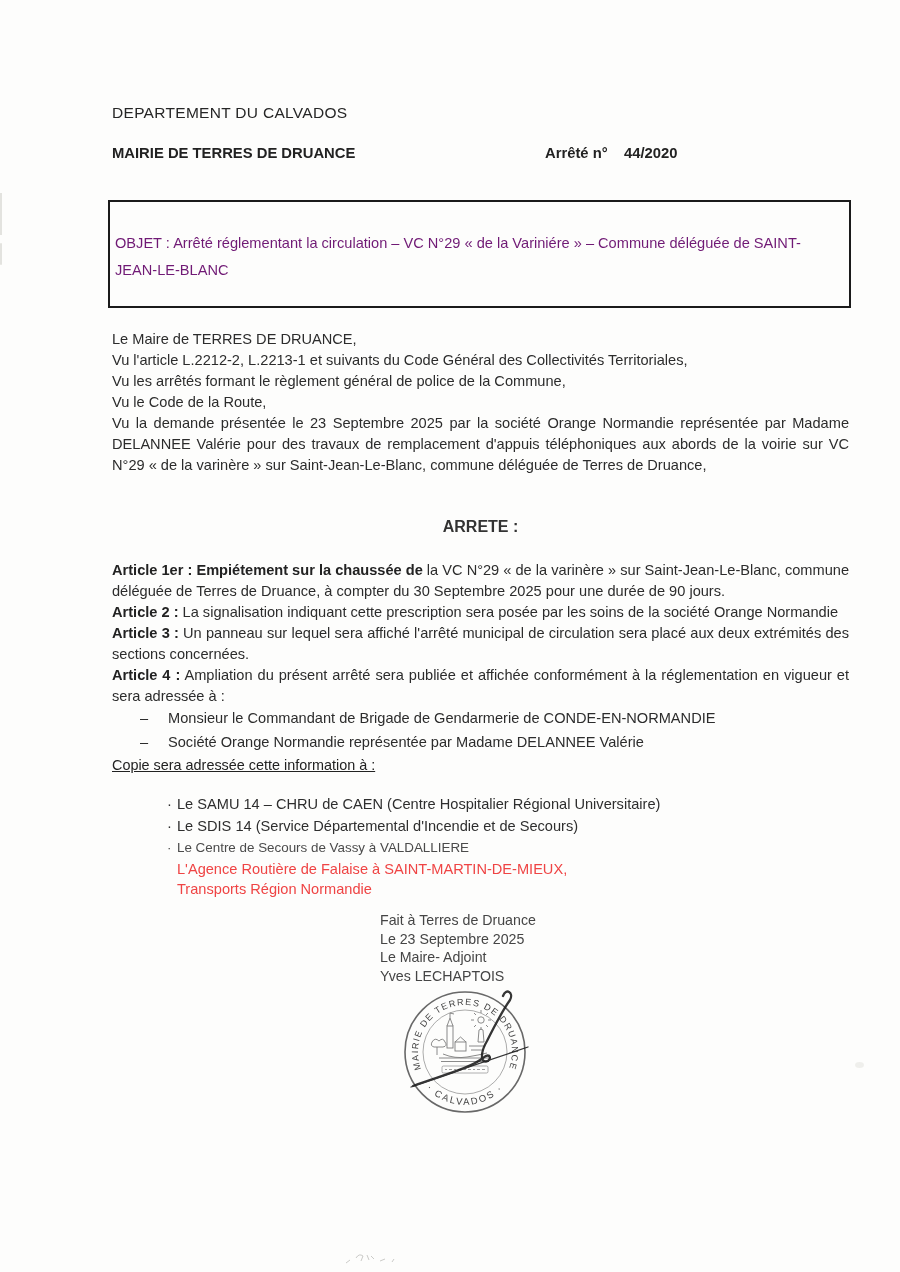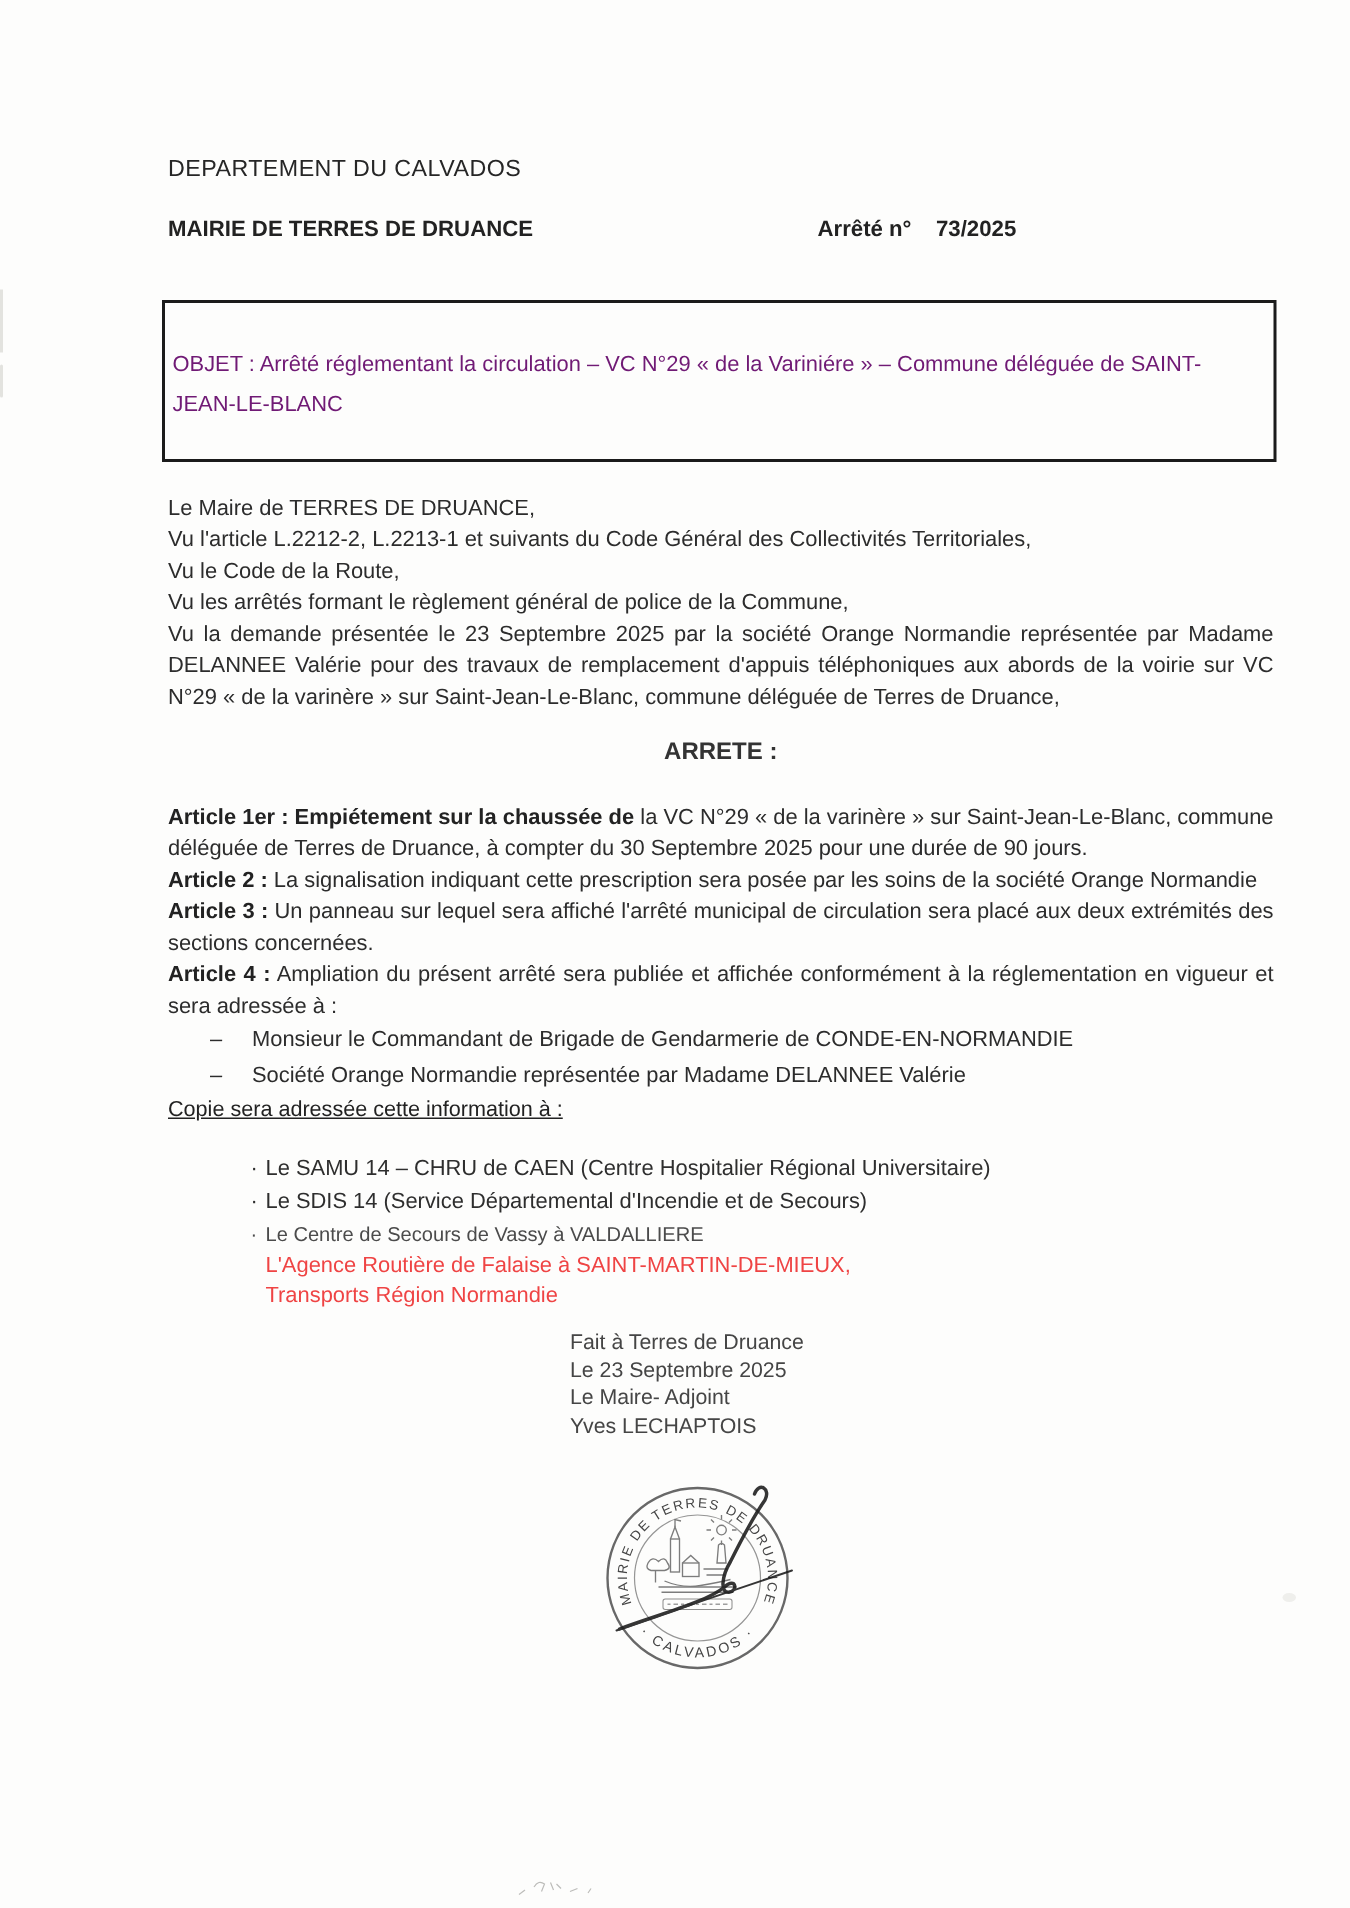--- a/index.html
+++ b/index.html
@@ -20,21 +20,21 @@
   .arrete-num{position:absolute;left:512px;top:0;}
   .objet-box{
     margin-top:35px;margin-left:-4px;
     width:726px;height:76px;
     border:2px solid #1b1b1b;
     padding:28px 8px 0 5px;
     font-size:14.6px;line-height:27px;color:#701a75;
   }
   .preamble{margin-top:21px;font-size:14.6px;line-height:21px;color:#2c2c2c;}
   .preamble .wrapjust{text-align:justify;}
-  .arrete-heading{margin-top:15px;text-align:center;font-weight:bold;font-size:16px;color:#333;line-height:22px;}
+  .arrete-heading{margin-top:40px;text-align:center;font-weight:bold;font-size:16px;color:#333;line-height:22px;}
   .articles{margin-top:22px;font-size:14.6px;line-height:21px;color:#2c2c2c;}
   .articles p{margin:0;text-align:justify;}
   .articles strong{color:#222;}
   .dash-item{display:flex;padding-left:28px;line-height:22px;margin-bottom:2px;font-size:14.6px;color:#2c2c2c;}
   .dash-item .dash{width:28px;flex:none;}
   .copy-heading{margin-top:1px;font-size:14.4px;line-height:21px;text-decoration:underline;color:#222;}
   .copy-list{margin-top:17px;}
   .copy-item{display:flex;padding-left:55px;line-height:22px;font-size:14.6px;color:#2e2e2e;}
   .copy-item .dot{width:10px;flex:none;}
   .copy-item.small{font-size:13.4px;color:#4b4b4b;}
@@ -52,32 +52,32 @@
 
 <div class="page">
 
   <div class="content">
 
     <div class="dept">DEPARTEMENT DU CALVADOS</div>
 
     <div class="mairie-row">
       <span>MAIRIE DE TERRES DE DRUANCE</span>
       <span class="arrete-label">Arrêté n°</span>
-      <span class="arrete-num">73/2025</span>
+      <span class="arrete-num">44/2020</span>
     </div>
 
     <div class="objet-box">
       <span>OBJET : Arrêté réglementant la circulation – VC N°29 « de la Variniére » – Commune déléguée de SAINT-JEAN-LE-BLANC</span>
     </div>
 
     <div class="preamble">
       <div>Le Maire de TERRES DE DRUANCE,</div>
       <div>Vu l'article L.2212-2, L.2213-1 et suivants du Code Général des Collectivités Territoriales,</div>
+      <div>Vu les arrêtés formant le règlement général de police de la Commune,</div>
       <div>Vu le Code de la Route,</div>
-      <div>Vu les arrêtés formant le règlement général de police de la Commune,</div>
       <div class="wrapjust">Vu la demande présentée le 23 Septembre 2025 par la société Orange Normandie représentée par Madame DELANNEE Valérie pour des travaux de remplacement d'appuis téléphoniques aux abords de la voirie sur VC N°29 « de la varinère » sur Saint-Jean-Le-Blanc, commune déléguée de Terres de Druance,</div>
     </div>
 
     <div class="arrete-heading">ARRETE :</div>
 
     <div class="articles">
       <p><strong>Article 1er : Empiétement sur la chaussée de</strong><span> la VC N°29 « de la varinère » sur Saint-Jean-Le-Blanc, commune déléguée de Terres de Druance, à compter du 30 Septembre 2025 pour une durée de 90 jours.</span></p>
       <p><strong>Article 2 :</strong><span> La signalisation indiquant cette prescription sera posée par les soins de la société Orange Normandie</span></p>
       <p><strong>Article 3 :</strong><span> Un panneau sur lequel sera affiché l'arrêté municipal de circulation sera placé aux deux extrémités des sections concernées.</span></p>
       <p><strong>Article 4 :</strong><span> Ampliation du présent arrêté sera publiée et affichée conformément à la réglementation en vigueur et sera adressée à :</span></p>

